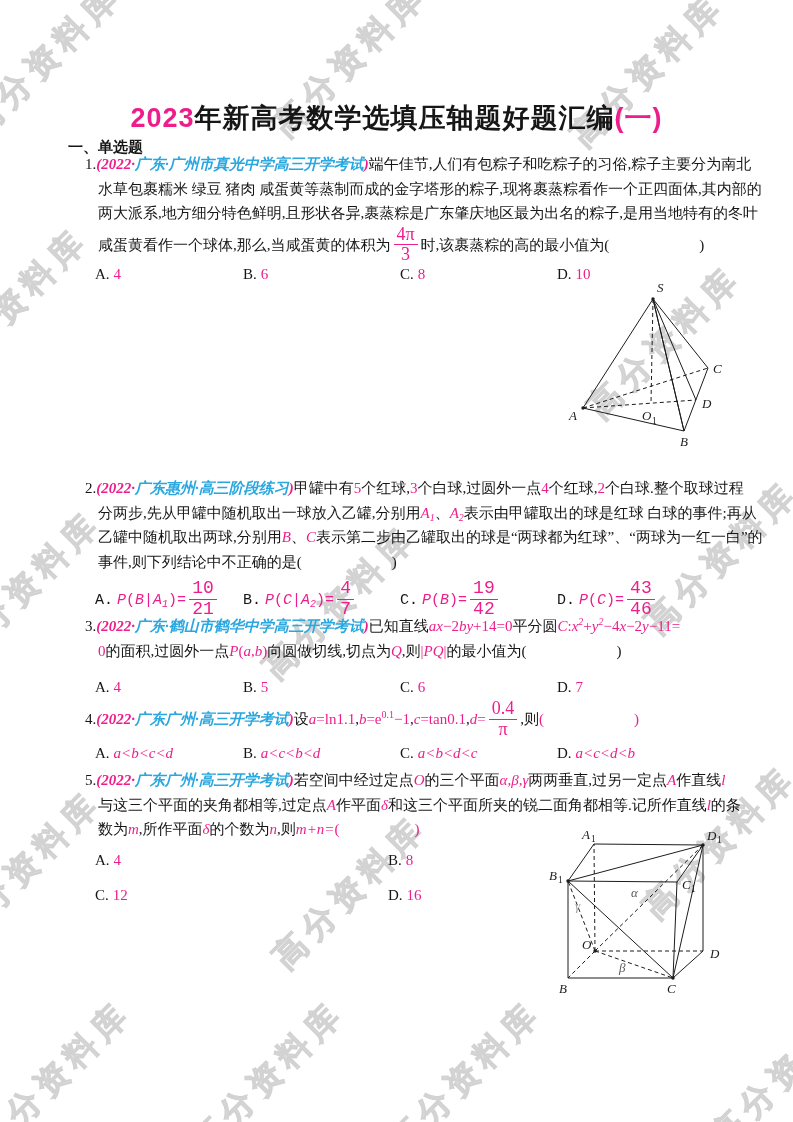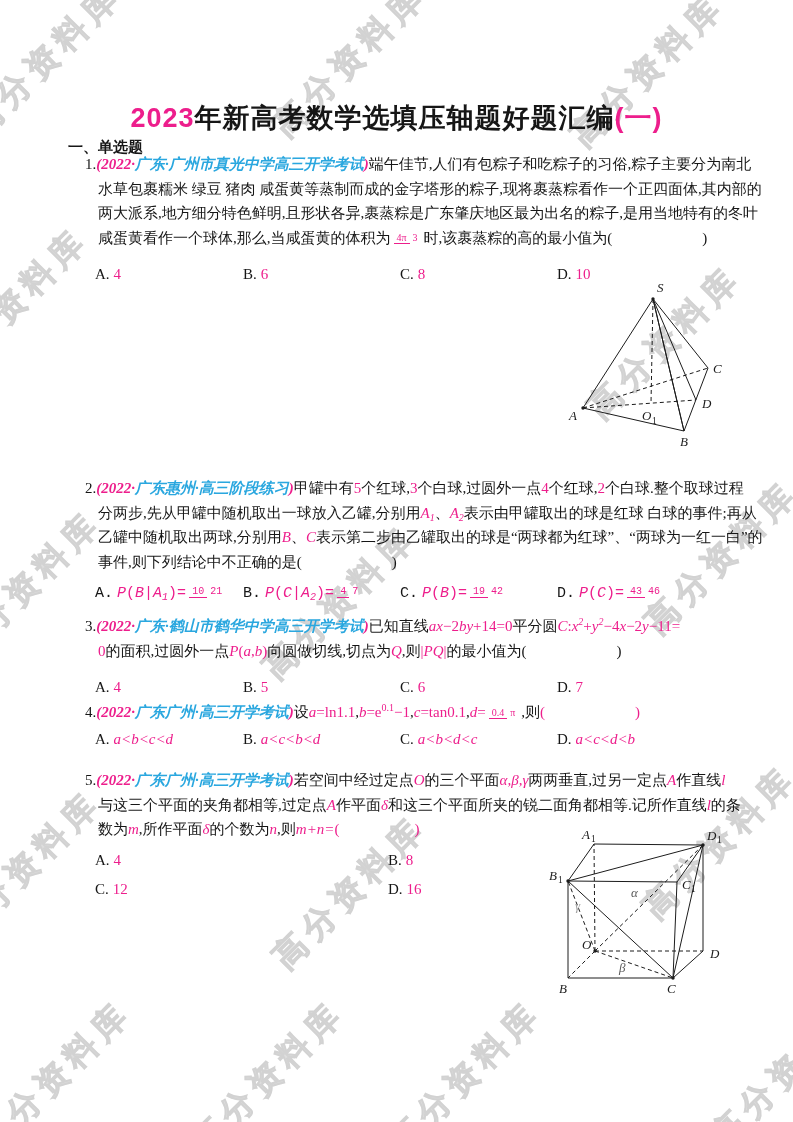--- a/index.html
+++ b/index.html
@@ -26,22 +26,22 @@
   .problem{position:absolute;left:85px;width:660px;z-index:1;}
   .tline{position:relative;line-height:24.5px;height:24.5px;white-space:nowrap;}
   .tline.ind{padding-left:13px;}
   .pnum{color:var(--ink);}
   .s-m{color:var(--mag);}
   .s-mi{color:var(--mag);font-style:italic;}
   .s-sm{color:var(--mag);font-weight:bold;font-style:italic;}
   .s-sb{color:var(--blue);font-weight:bold;font-style:italic;}
   sub{font-size:10px;vertical-align:-3px;line-height:0;}
   sup{font-size:10px;vertical-align:6px;line-height:0;}
-  .frac{display:inline-flex;flex-direction:row;vertical-align:middle;text-align:center;
-        line-height:1.1;font-size:10px;margin:0 3px;position:relative;top:-1px;}
+  .frac{display:inline-flex;flex-direction:column;vertical-align:middle;text-align:center;
+        line-height:1.1;font-size:18px;margin:0 3px;position:relative;top:-1px;}
   .frac .fn{display:block;padding:0 3px;border-bottom:1px solid currentColor;}
   .frac .fd{display:block;padding:0 3px;}
   .optrow{position:relative;height:28px;margin-top:10px;}
   .optrow.tall{height:40px;font-family:Liberation Mono, monospace;}
   .opt{position:absolute;top:0;white-space:nowrap;line-height:28px;}
   .olab{color:var(--ink);margin-right:4px;}
   
   .fig{position:absolute;z-index:1;}
   .fig text{font-family:"Liberation Serif","DejaVu Serif",serif;font-style:italic;font-size:13px;fill:#1c1c1c;}
   .fig text.sub{font-size:9.5px;font-style:normal;}
@@ -146,37 +146,37 @@
       <span class="opt" style="left:315px"><span class="olab">C.</span><span><span class="s-m">6</span></span></span>
       <span class="opt" style="left:472px"><span class="olab">D.</span><span><span class="s-m">7</span></span></span>
     </div>
   </div>
 
   <div class="problem" style="top:700px">
     <div class="tline"><span class="pnum">4.</span><span><span class="s-sm">(2022·</span><span class="s-sb">广东广州·高三开学考试</span><span class="s-sm">)</span><span>设</span><span class="s-mi">a</span><span class="s-m">=ln1.1</span><span>,</span><span class="s-mi">b</span><span class="s-m">=e<sup>0.1</sup></span><span class="s-m">−1</span><span>,</span><span class="s-mi">c</span><span class="s-m">=tan0.1</span><span>,</span><span class="s-mi">d</span><span class="s-m">=</span><span class="s-m frac">
             <span class="fn">0.4</span>
             <span class="fd">π</span>
           </span><span>,则</span><span class="s-m">(</span><span>　　　　　　</span><span class="s-m">)</span></span></div>
-    <div class="optrow" style="margin-top:0">
+    <div class="optrow" style="margin-top:14px">
       <span class="opt" style="left:10px"><span class="olab">A.</span><span><span class="s-mi">a&lt;b&lt;c&lt;d</span></span></span>
       <span class="opt" style="left:158px"><span class="olab">B.</span><span><span class="s-mi">a&lt;c&lt;b&lt;d</span></span></span>
       <span class="opt" style="left:315px"><span class="olab">C.</span><span><span class="s-mi">a&lt;b&lt;d&lt;c</span></span></span>
       <span class="opt" style="left:472px"><span class="olab">D.</span><span><span class="s-mi">a&lt;c&lt;d&lt;b</span></span></span>
     </div>
   </div>
 
   <div class="problem" style="top:768px">
     <div class="tline"><span class="pnum">5.</span><span><span class="s-sm">(2022·</span><span class="s-sb">广东广州·高三开学考试</span><span class="s-sm">)</span><span>若空间中经过定点</span><span class="s-mi">O</span><span>的三个平面</span><span class="s-mi">α,β,γ</span><span>两两垂直,过另一定点</span><span class="s-mi">A</span><span>作直线</span><span class="s-mi">l</span></span></div>
     <div class="tline ind"><span>与这三个平面的夹角都相等,过定点</span><span class="s-mi">A</span><span>作平面</span><span class="s-mi">δ</span><span>和这三个平面所夹的锐二面角都相等.记所作直线</span><span class="s-mi">l</span><span>的条</span></div>
     <div class="tline ind"><span>数为</span><span class="s-mi">m</span><span>,所作平面</span><span class="s-mi">δ</span><span>的个数为</span><span class="s-mi">n</span><span>,则</span><span class="s-mi">m+n=</span><span class="s-m">(</span><span>　　　　　</span><span class="s-m">)</span></div>
     <div class="optrow" style="margin-top:4px;height:24px">
       <span class="opt" style="left:10px"><span class="olab">A.</span><span><span class="s-m">4</span></span></span>
       <span class="opt" style="left:303px"><span class="olab">B.</span><span><span class="s-m">8</span></span></span>
     </div>
-    <div class="optrow" style="margin-top:5px;height:24px">
+    <div class="optrow" style="margin-top:11px;height:24px">
       <span class="opt" style="left:10px"><span class="olab">C.</span><span><span class="s-m">12</span></span></span>
       <span class="opt" style="left:303px"><span class="olab">D.</span><span><span class="s-m">16</span></span></span>
     </div>
   </div>
 
   <svg class="fig" style="left:546px;top:826px" width="192" height="177" viewBox="0 0 192 177">
     <path class="e" d="M48,18 L157,19 L131,56 L22,55 Z"></path>
     <path class="e" d="M22,55 L22,152 L127,152 L131,56"></path>
     <path class="e" d="M157,19 L157,125 L127,152"></path>
     <path class="e" d="M22,55 L157,19"></path>

